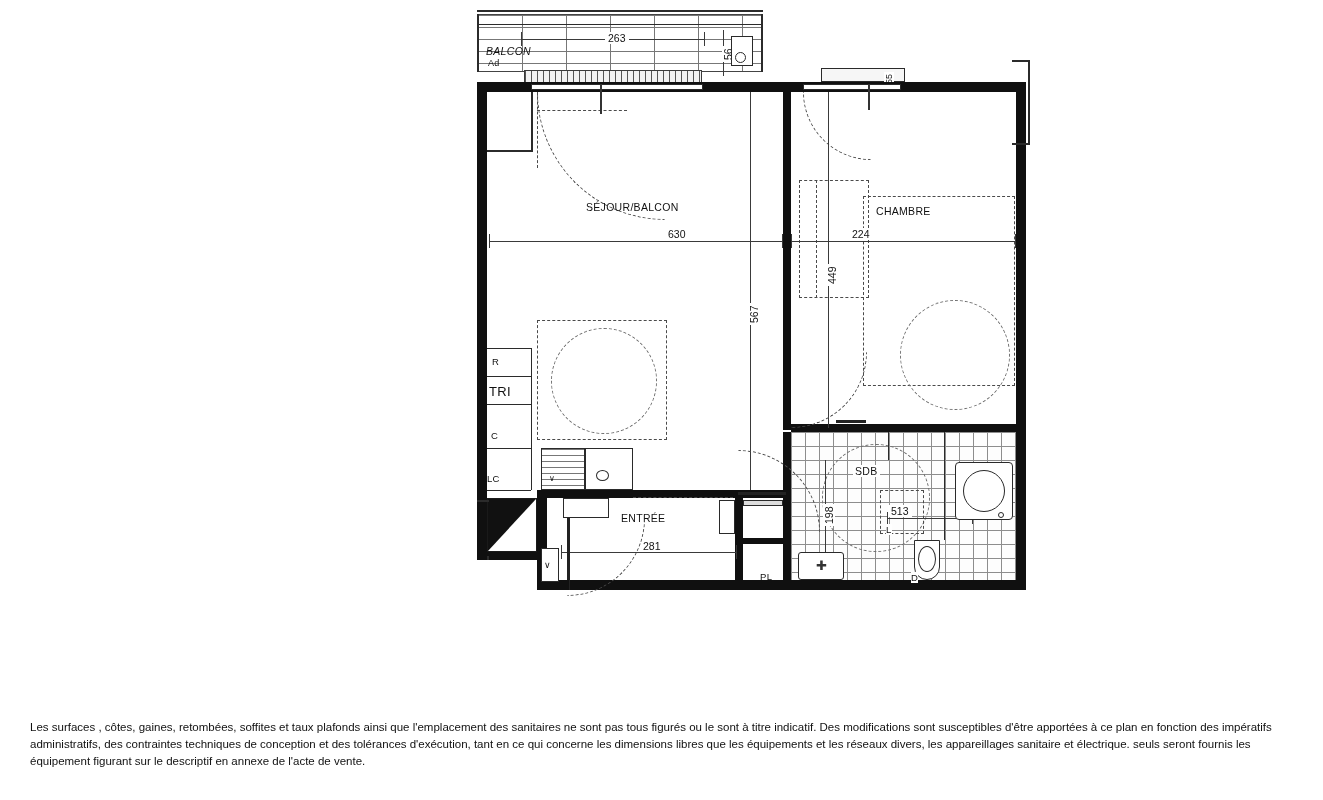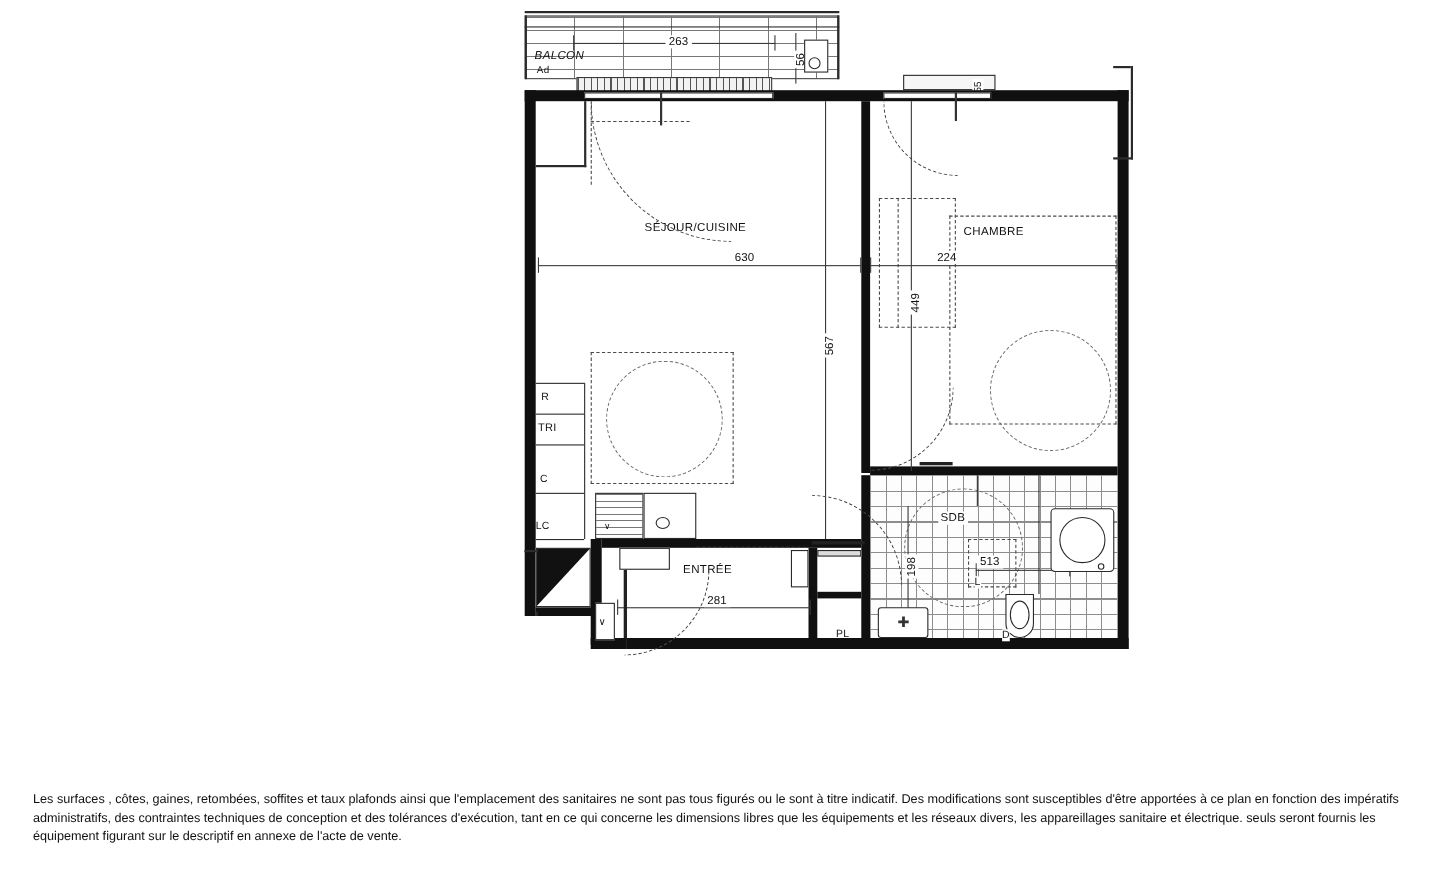--- a/index.html
+++ b/index.html
@@ -188,21 +188,21 @@
 
   <div class="wall" style="left:735px;top:498px;width:8px;height:82px;"></div>
   <div class="wall" style="left:743px;top:538px;width:40px;height:6px;"></div>
 
   <div class="hatch" style="left:487px;top:498px;width:50px;height:54px;"></div>
   <div class="tri" style="left:488px;top:499px;border-left:48px solid #111;border-bottom:52px solid transparent;"></div>
 
   <div class="hatch" style="left:954px;top:532px;width:62px;height:48px;"></div>
   <div class="tri" style="left:955px;top:533px;border-right:60px solid #111;border-bottom:46px solid transparent;"></div>
 
-  <div class="label" style="left:586px;top:201px;">SÉJOUR/CUISINE</div>
+  <div class="label" style="left:586px;top:201px;">SÉJOUR/BALCON</div>
 
   <div class="fixture" style="left:531px;top:84px;width:172px;height:6px;background:#fff;"></div>
 
   <div class="swing" style="left:537px;top:92px;width:128px;height:128px;border-right-color:transparent;border-top-color:transparent;border-radius:0 0 0 100%;"></div>
   <div class="dashline-v" style="left:537px;top:92px;height:76px;"></div>
   <div class="dashline-h" style="left:537px;top:110px;width:90px;"></div>
   <div class="door-panel" style="left:600px;top:84px;width:2px;height:30px;background:#333;"></div>
 
   <div class="thinline" style="left:531px;top:92px;width:2px;height:60px;"></div>
   <div class="thinline" style="left:487px;top:150px;width:46px;height:2px;"></div>
@@ -219,21 +219,21 @@
   <div class="circle-dash" style="left:551px;top:328px;width:106px;height:106px;"></div>
 
   <div class="thinline" style="left:487px;top:348px;width:44px;height:1px;"></div>
   <div class="thinline" style="left:487px;top:376px;width:44px;height:1px;"></div>
   <div class="thinline" style="left:487px;top:404px;width:44px;height:1px;"></div>
   <div class="thinline" style="left:487px;top:448px;width:44px;height:1px;"></div>
   <div class="thinline" style="left:487px;top:490px;width:44px;height:1px;"></div>
   <div class="thinline" style="left:531px;top:348px;width:1px;height:142px;"></div>
 
   <div class="label" style="left:492px;top:356px;font-size:9.5px;">R</div>
-  <div class="label" style="left:489px;top:384px;font-size:10px;">TRI</div>
+  <div class="label" style="left:489px;top:384px;font-size:13px;">TRI</div>
   <div class="label" style="left:491px;top:430px;font-size:9.5px;">C</div>
   <div class="label" style="left:487px;top:473px;font-size:9.5px;">LC</div>
 
   <div class="fixture" style="left:541px;top:448px;width:44px;height:42px;background:repeating-linear-gradient(to bottom,#777 0 1px,transparent 1px 6px),#fff;"></div>
 
   <div class="fixture" style="left:585px;top:448px;width:48px;height:42px;"></div>
   <div class="fixture round" style="left:596px;top:470px;width:13px;height:11px;"></div>
   <div class="label" style="left:549px;top:474px;font-size:8px;">∨</div>
 
   <div class="dashline-h" style="left:633px;top:497px;width:100px;"></div>

